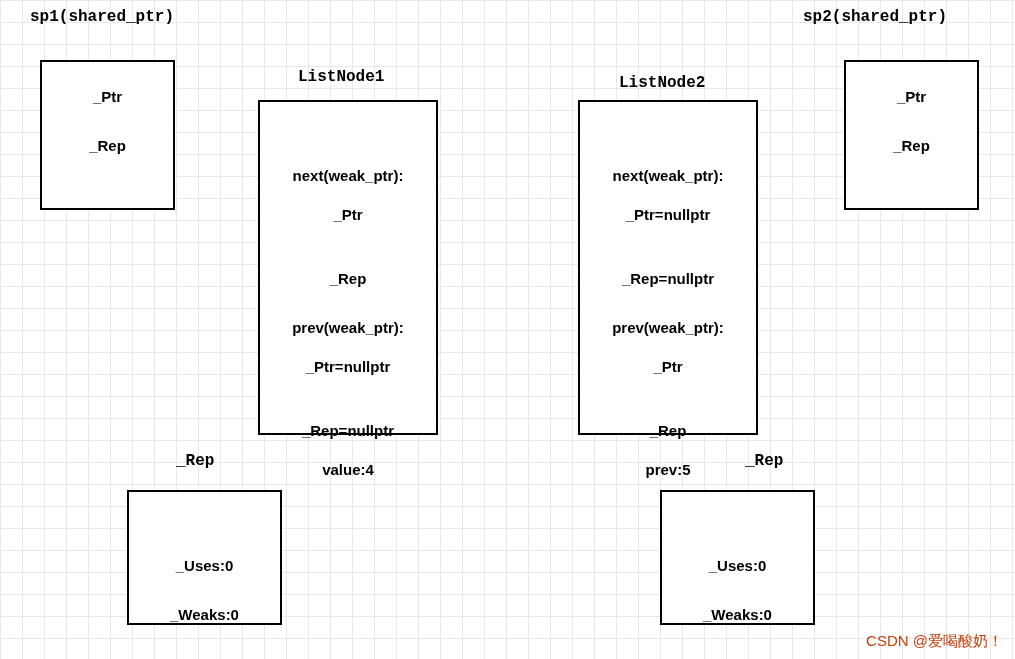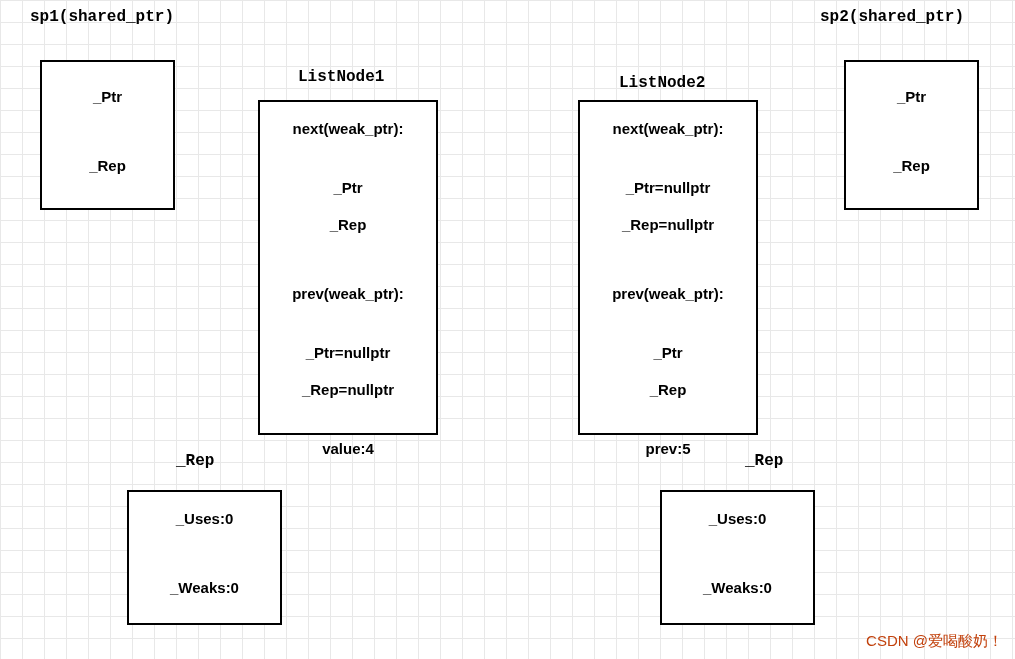--- a/index.html
+++ b/index.html
@@ -15,34 +15,34 @@
       overflow: hidden;
     }
     .box {
       position: absolute;
       border: 2px solid #000;
       background: #fff;
       display: flex;
       flex-direction: column;
       align-items: center;
       padding: 12px 8px;
-      gap: 20px;
     }
     .title {
       position: absolute;
       font-weight: bold;
       font-size: 16px;
       color: #000;
       font-family: Liberation Mono, monospace;
     }
     .field {
       font-weight: bold;
       font-size: 15px;
       text-align: center;
       color: #000;
+      margin-top: 47px;
     }
     .gap-s { margin-top: 14px; }
     .gap-m { margin-top: 22px; }
     .gap-l { margin-top: 32px; }
     .watermark {
       position: absolute;
       right: 12px;
       bottom: 8px;
       color: #c2410c;
       font-size: 15px;
@@ -52,21 +52,21 @@
 </head>
 <body>
 
 <div class="title" style="left:30px; top:8px;">sp1(shared_ptr)</div>
 
 <div class="box" style="left:40px; top:60px; width:135px; height:150px;">
   <div class="field gap-s">_Ptr</div>
   <div class="field gap-l">_Rep</div>
 </div>
 
-<div class="title" style="left:820px; top:8px;">sp2(shared_ptr)</div>
+<div class="title" style="left:803px; top:8px;">sp2(shared_ptr)</div>
 
 <div class="box" style="left:844px; top:60px; width:135px; height:150px;">
   <div class="field gap-s">_Ptr</div>
   <div class="field gap-l">_Rep</div>
 </div>
 
 <div class="title" style="left:298px; top:68px;">ListNode1</div>
 
 <div class="box" style="left:258px; top:100px; width:180px; height:335px; padding-top:18px;">
   <div class="field">next(weak_ptr):</div>

